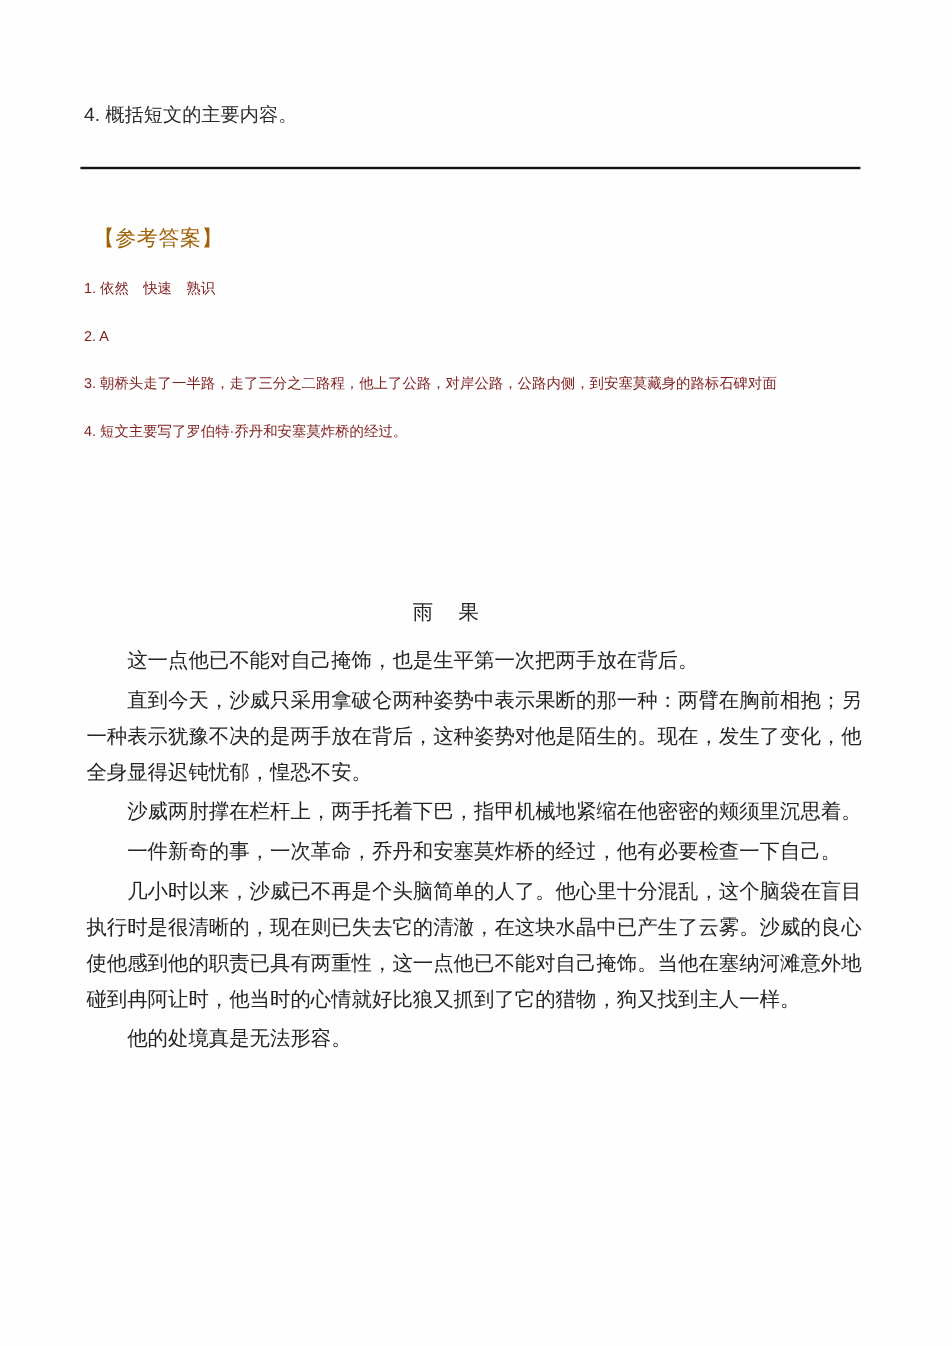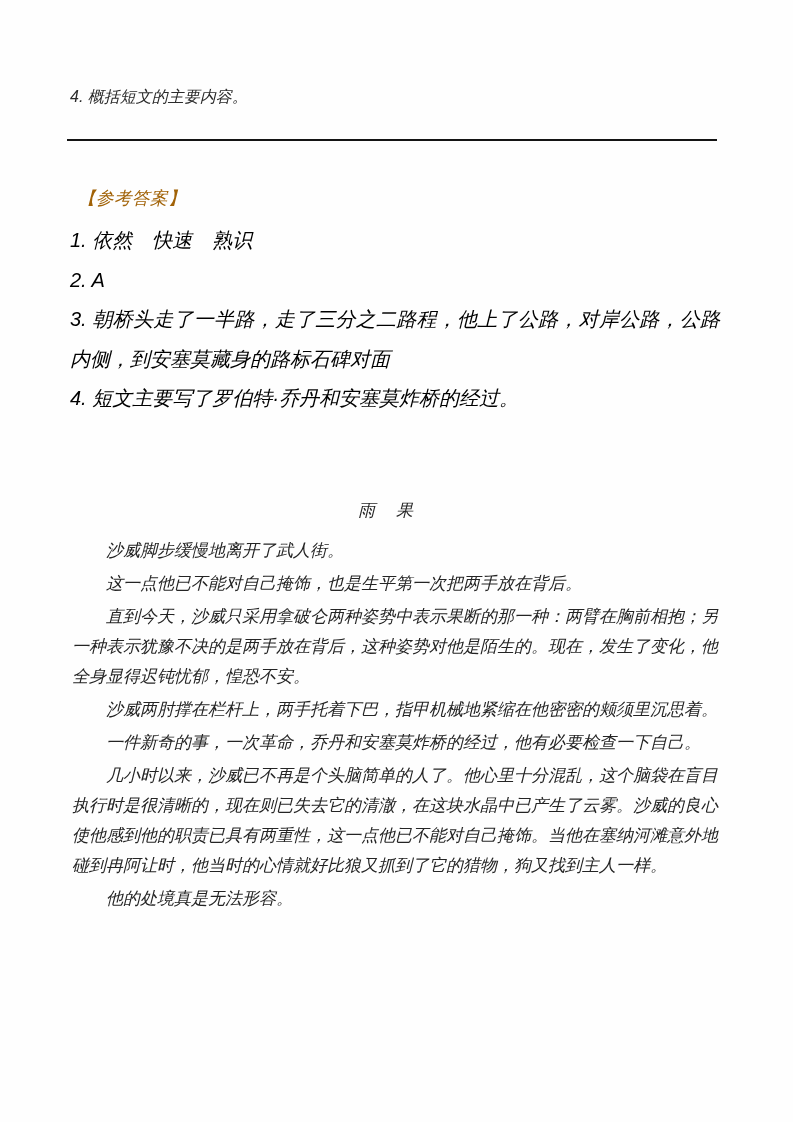--- a/index.html
+++ b/index.html
@@ -8,21 +8,20 @@
     background: #ffffff;
   }
   .page {
     position: relative;
     width: 793px;
     height: 1122px;
     background: #fefefe;
     overflow: hidden;
     color: #1f1f1f;
     font-family: "Liberation Sans", "DejaVu Sans", sans-serif;
-    font-style: italic;
   }
   .question {
     position: absolute;
     left: 70px;
     top: 86px;
     width: 650px;
     font-size: 16px;
     line-height: 22px;
     color: #2a2a2a;
   }
@@ -40,23 +39,23 @@
     top: 186px;
     font-size: 17.5px;
     color: #a16207;
     letter-spacing: 0.5px;
   }
   .answers {
     position: absolute;
     left: 70px;
     top: 221px;
     width: 650px;
-    font-size: 20px;
+    font-size: 12px;
     line-height: 39.5px;
-    color: #000000;
+    color: #7f1d1d;
     text-align: justify;
   }
   .answers .answer-line {
     margin: 0;
   }
   .article-title {
     position: absolute;
     left: 0;
     top: 455px;
     width: 793px;
@@ -67,21 +66,20 @@
   }
   .article-author {
     position: absolute;
     left: 0;
     top: 499px;
     width: 745px;
     text-align: center;
     font-size: 17px;
     color: #262626;
     letter-spacing: 2px;
-    padding-left: 14px;
   }
   .article-body {
     position: absolute;
     left: 72px;
     top: 536px;
     width: 646px;
     font-size: 17px;
     line-height: 30px;
     font-family: "Liberation Serif", "DejaVu Serif", serif;
     color: #242424;
@@ -107,21 +105,20 @@
     <div class="answer-line">1. 依然　快速　熟识</div>
     <div class="answer-line">2. A</div>
     <div class="answer-line">3. 朝桥头走了一半路，走了三分之二路程，他上了公路，对岸公路，公路内侧，到安塞莫藏身的路标石碑对面</div>
     <div class="answer-line">4. 短文主要写了罗伯特·乔丹和安塞莫炸桥的经过。</div>
   </div>
 
 
   <div class="article-author">雨　果</div>
 
   <div class="article-body">
-    <p>沙威脚步缓慢地离开了武人街。</p>
     <p>这一点他已不能对自己掩饰，也是生平第一次把两手放在背后。</p>
     <p>直到今天，沙威只采用拿破仑两种姿势中表示果断的那一种：两臂在胸前相抱；另一种表示犹豫不决的是两手放在背后，这种姿势对他是陌生的。现在，发生了变化，他全身显得迟钝忧郁，惶恐不安。</p>
     <p>沙威两肘撑在栏杆上，两手托着下巴，指甲机械地紧缩在他密密的颊须里沉思着。</p>
     <p>一件新奇的事，一次革命，乔丹和安塞莫炸桥的经过，他有必要检查一下自己。</p>
     <p>几小时以来，沙威已不再是个头脑简单的人了。他心里十分混乱，这个脑袋在盲目执行时是很清晰的，现在则已失去它的清澈，在这块水晶中已产生了云雾。沙威的良心使他感到他的职责已具有两重性，这一点他已不能对自己掩饰。当他在塞纳河滩意外地碰到冉阿让时，他当时的心情就好比狼又抓到了它的猎物，狗又找到主人一样。</p>
     <p>他的处境真是无法形容。</p>
   </div>
 
 </div>
 

